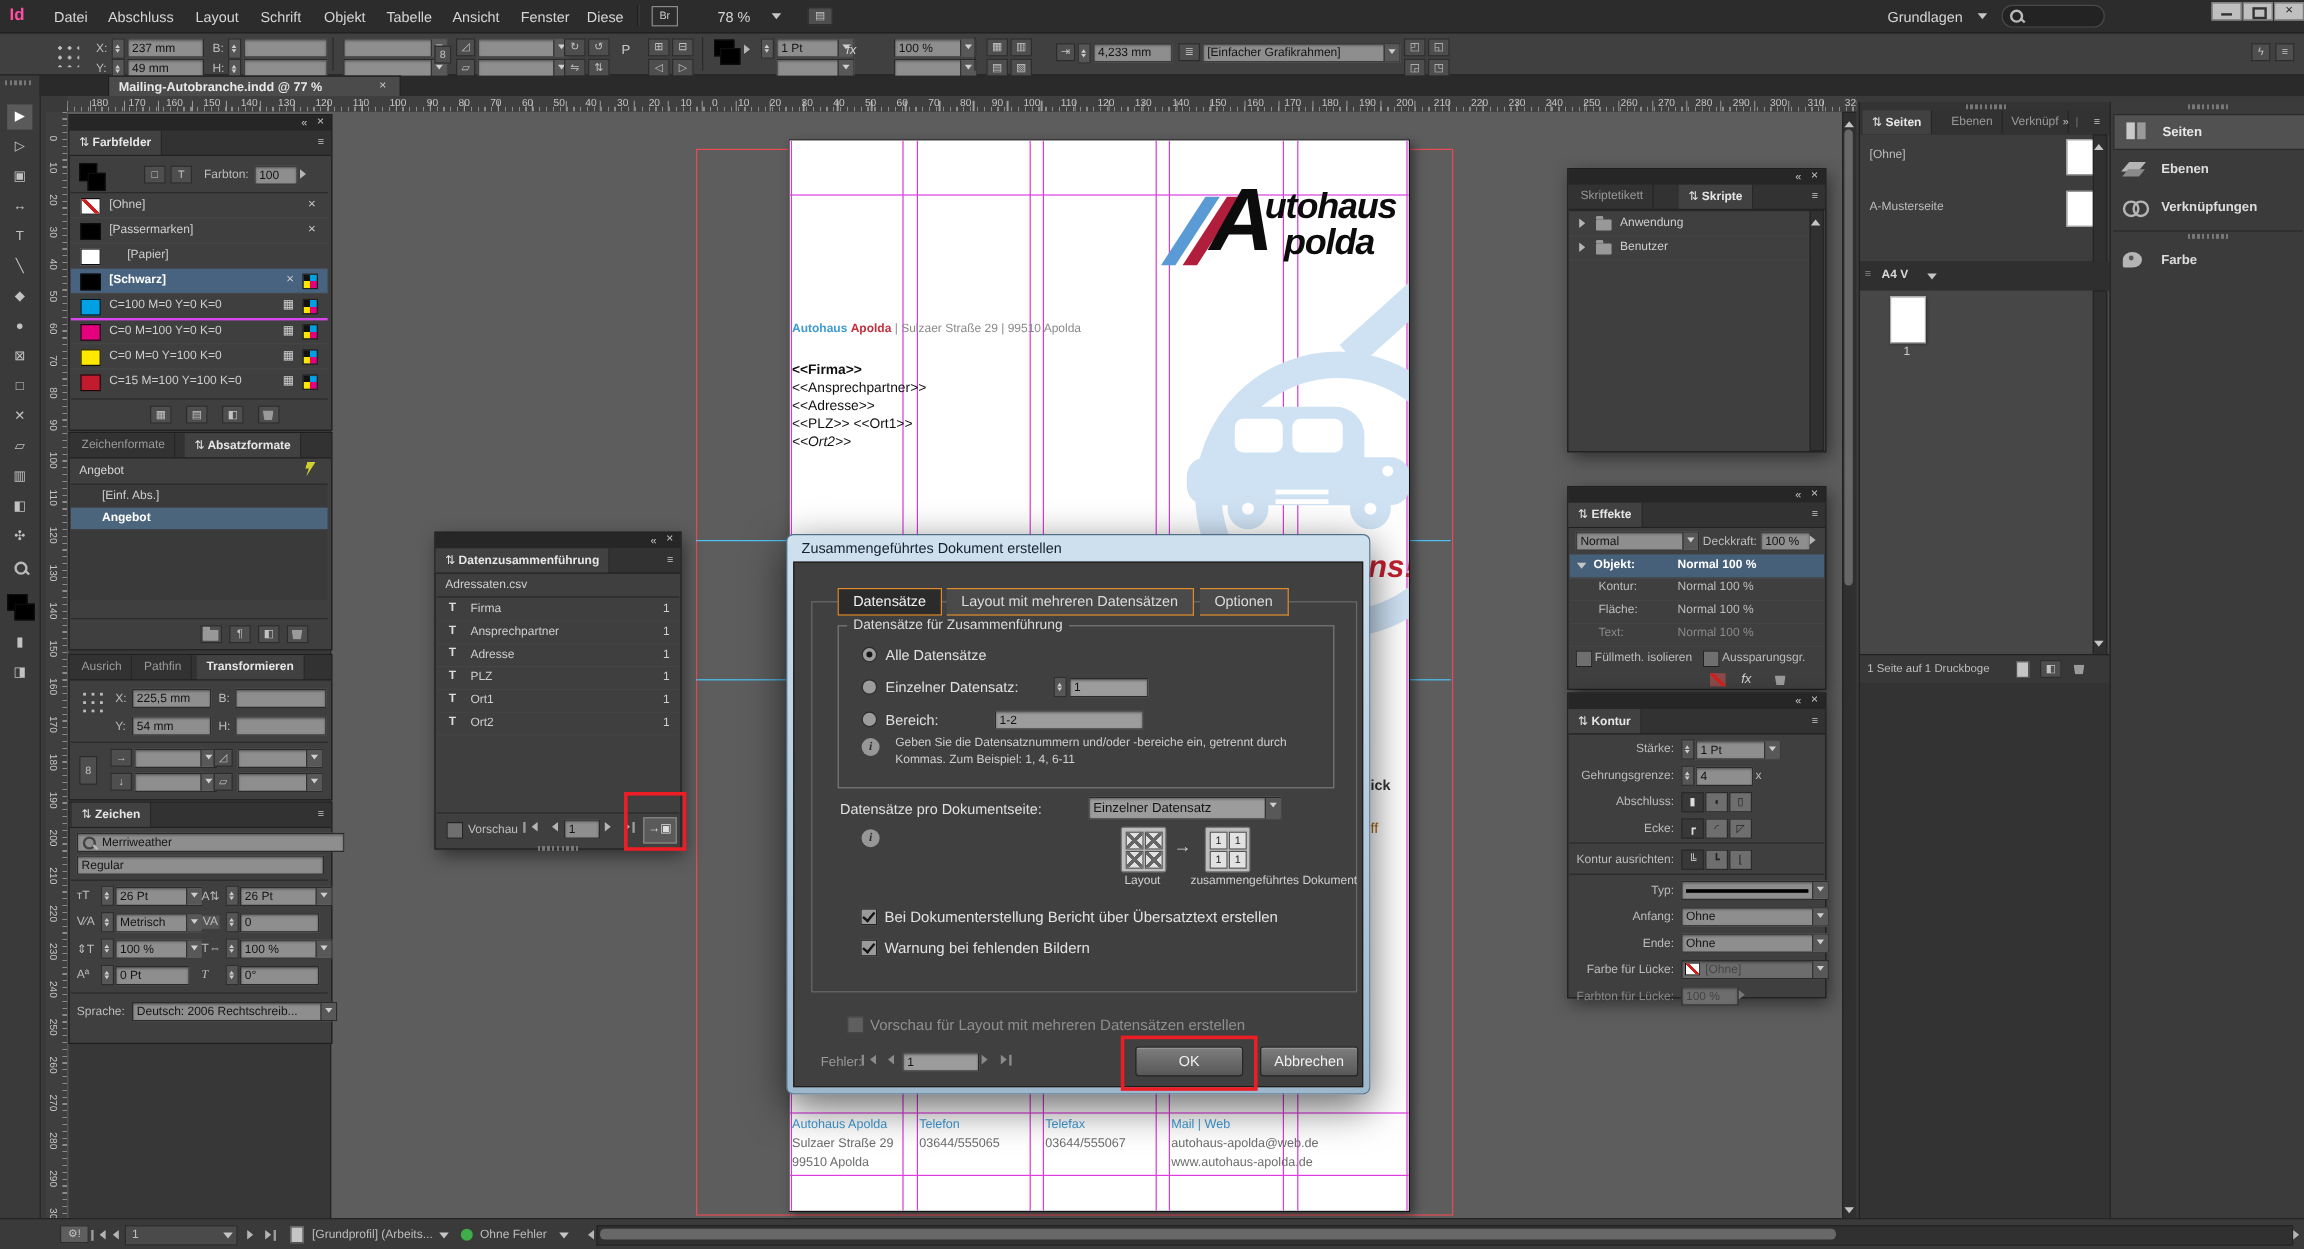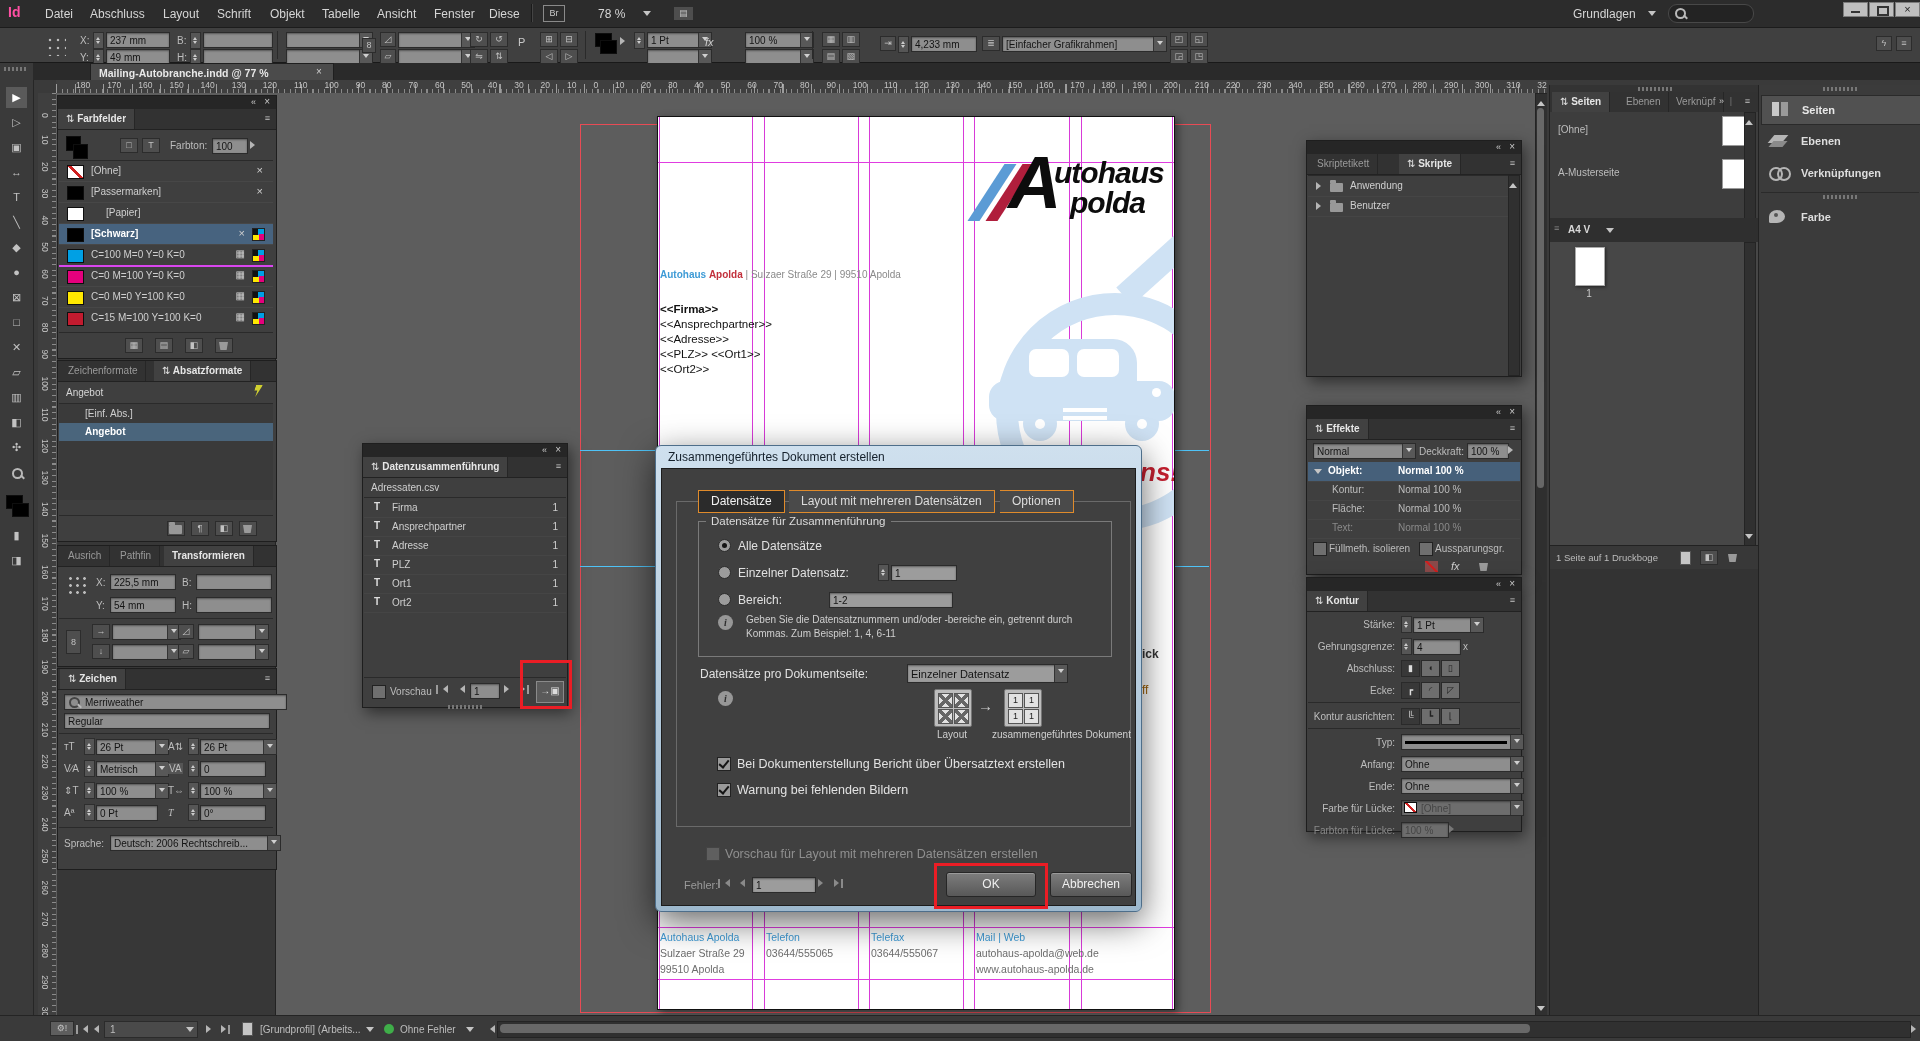--- a/index.html
+++ b/index.html
@@ -274,21 +274,21 @@
         <span style="color:#3e9bd6;font-weight:bold;">Autohaus</span>
         <span style="color:#c2303c;font-weight:bold;">Apolda</span>
         <span style="color:#8a8a8a;"> | Sulzaer Straße 29 | 99510 Apolda</span>
       </div>
 
       <div class="a" style="left:2px;top:186px;color:#111;">
         <div style="font-size:11.5px;font-weight:bold;height:15px;">&lt;&lt;Firma&gt;&gt;</div>
         <div style="font-size:11.5px;height:15px;">&lt;&lt;Ansprechpartner&gt;&gt;</div>
         <div style="font-size:11.5px;height:15px;">&lt;&lt;Adresse&gt;&gt;</div>
         <div style="font-size:11.5px;height:15px;">&lt;&lt;PLZ&gt;&gt; &lt;&lt;Ort1&gt;&gt;</div>
-        <div style="font-size:11.5px;height:15px;">&lt;&lt;Ort2&gt;&gt;</div>
+        <div style="font-size:11.5px;height:15px;font-style:italic;">&lt;&lt;Ort2&gt;&gt;</div>
       </div>
 
       <span class="a" style="left:482px;top:340px;font-size:26px;font-weight:bold;font-style:italic;color:#c51f2f;">ns!</span>
       <span class="a" style="left:484px;top:530px;font-size:12px;color:#333;font-weight:bold;">ick</span>
       <span class="a" style="left:484px;top:566px;font-size:12px;color:#a16207;">ff</span>
 
       <div class="a" style="left:2px;top:814px;width:102px;">
         <div style="color:#3e9bd6;font-size:10.5px;height:16px;">Autohaus Apolda</div>
         <div style="color:#6d6d6d;font-size:10.5px;height:16px;">Sulzaer Straße 29</div>
         <div style="color:#6d6d6d;font-size:10.5px;height:16px;">99510 Apolda</div>

